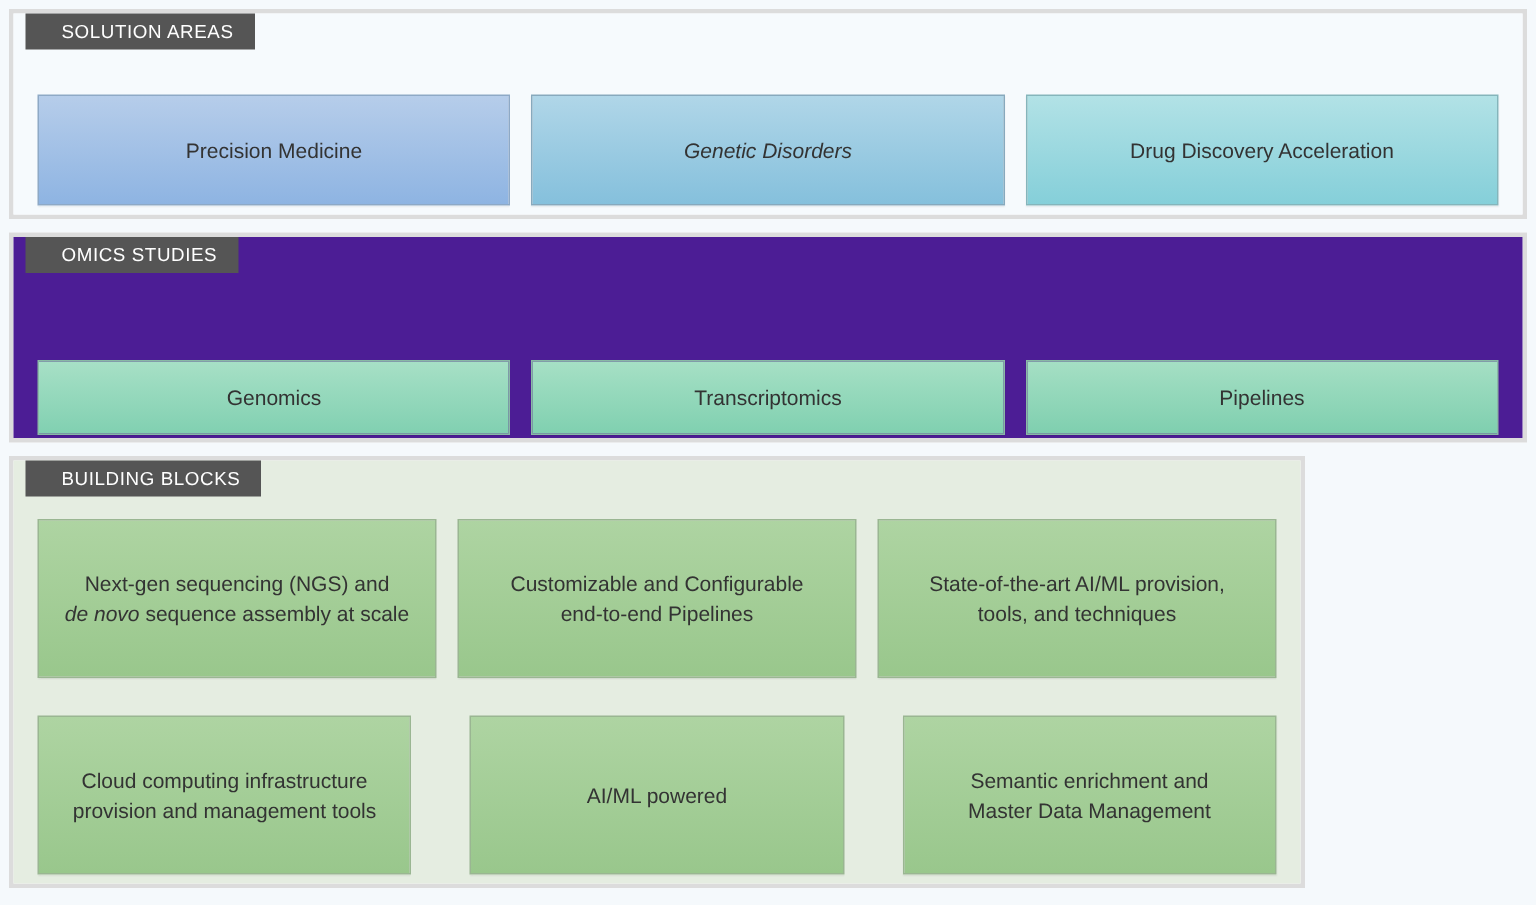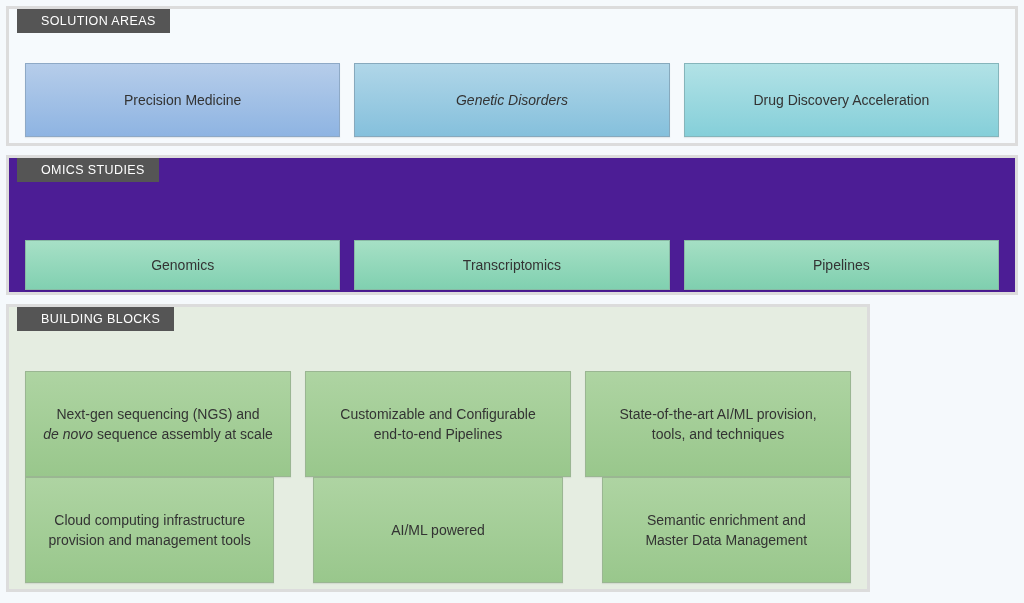--- a/index.html
+++ b/index.html
@@ -65,21 +65,21 @@
   
   .row {
     position: absolute;
     left: 16px;
     right: 16px;
     display: flex;
     gap: 14px;
   }
   .row-solution { top: 54px; height: 74px; }
   .row-omics    { top: 56px; height: 50px; margin-top: 26px; }
-  .row-blocks-1 { top: 64px; height: 106px; }
+  .row-blocks-1 { top: 39px; height: 106px; }
   .row-blocks-2 { top: 170px; height: 106px; gap: 39px; }
 
   .cell {
     flex: 1 1 0;
     box-sizing: border-box;
     border: 1px solid #9aa8b0;
     display: flex;
     align-items: center;
     justify-content: center;
     text-align: center;

